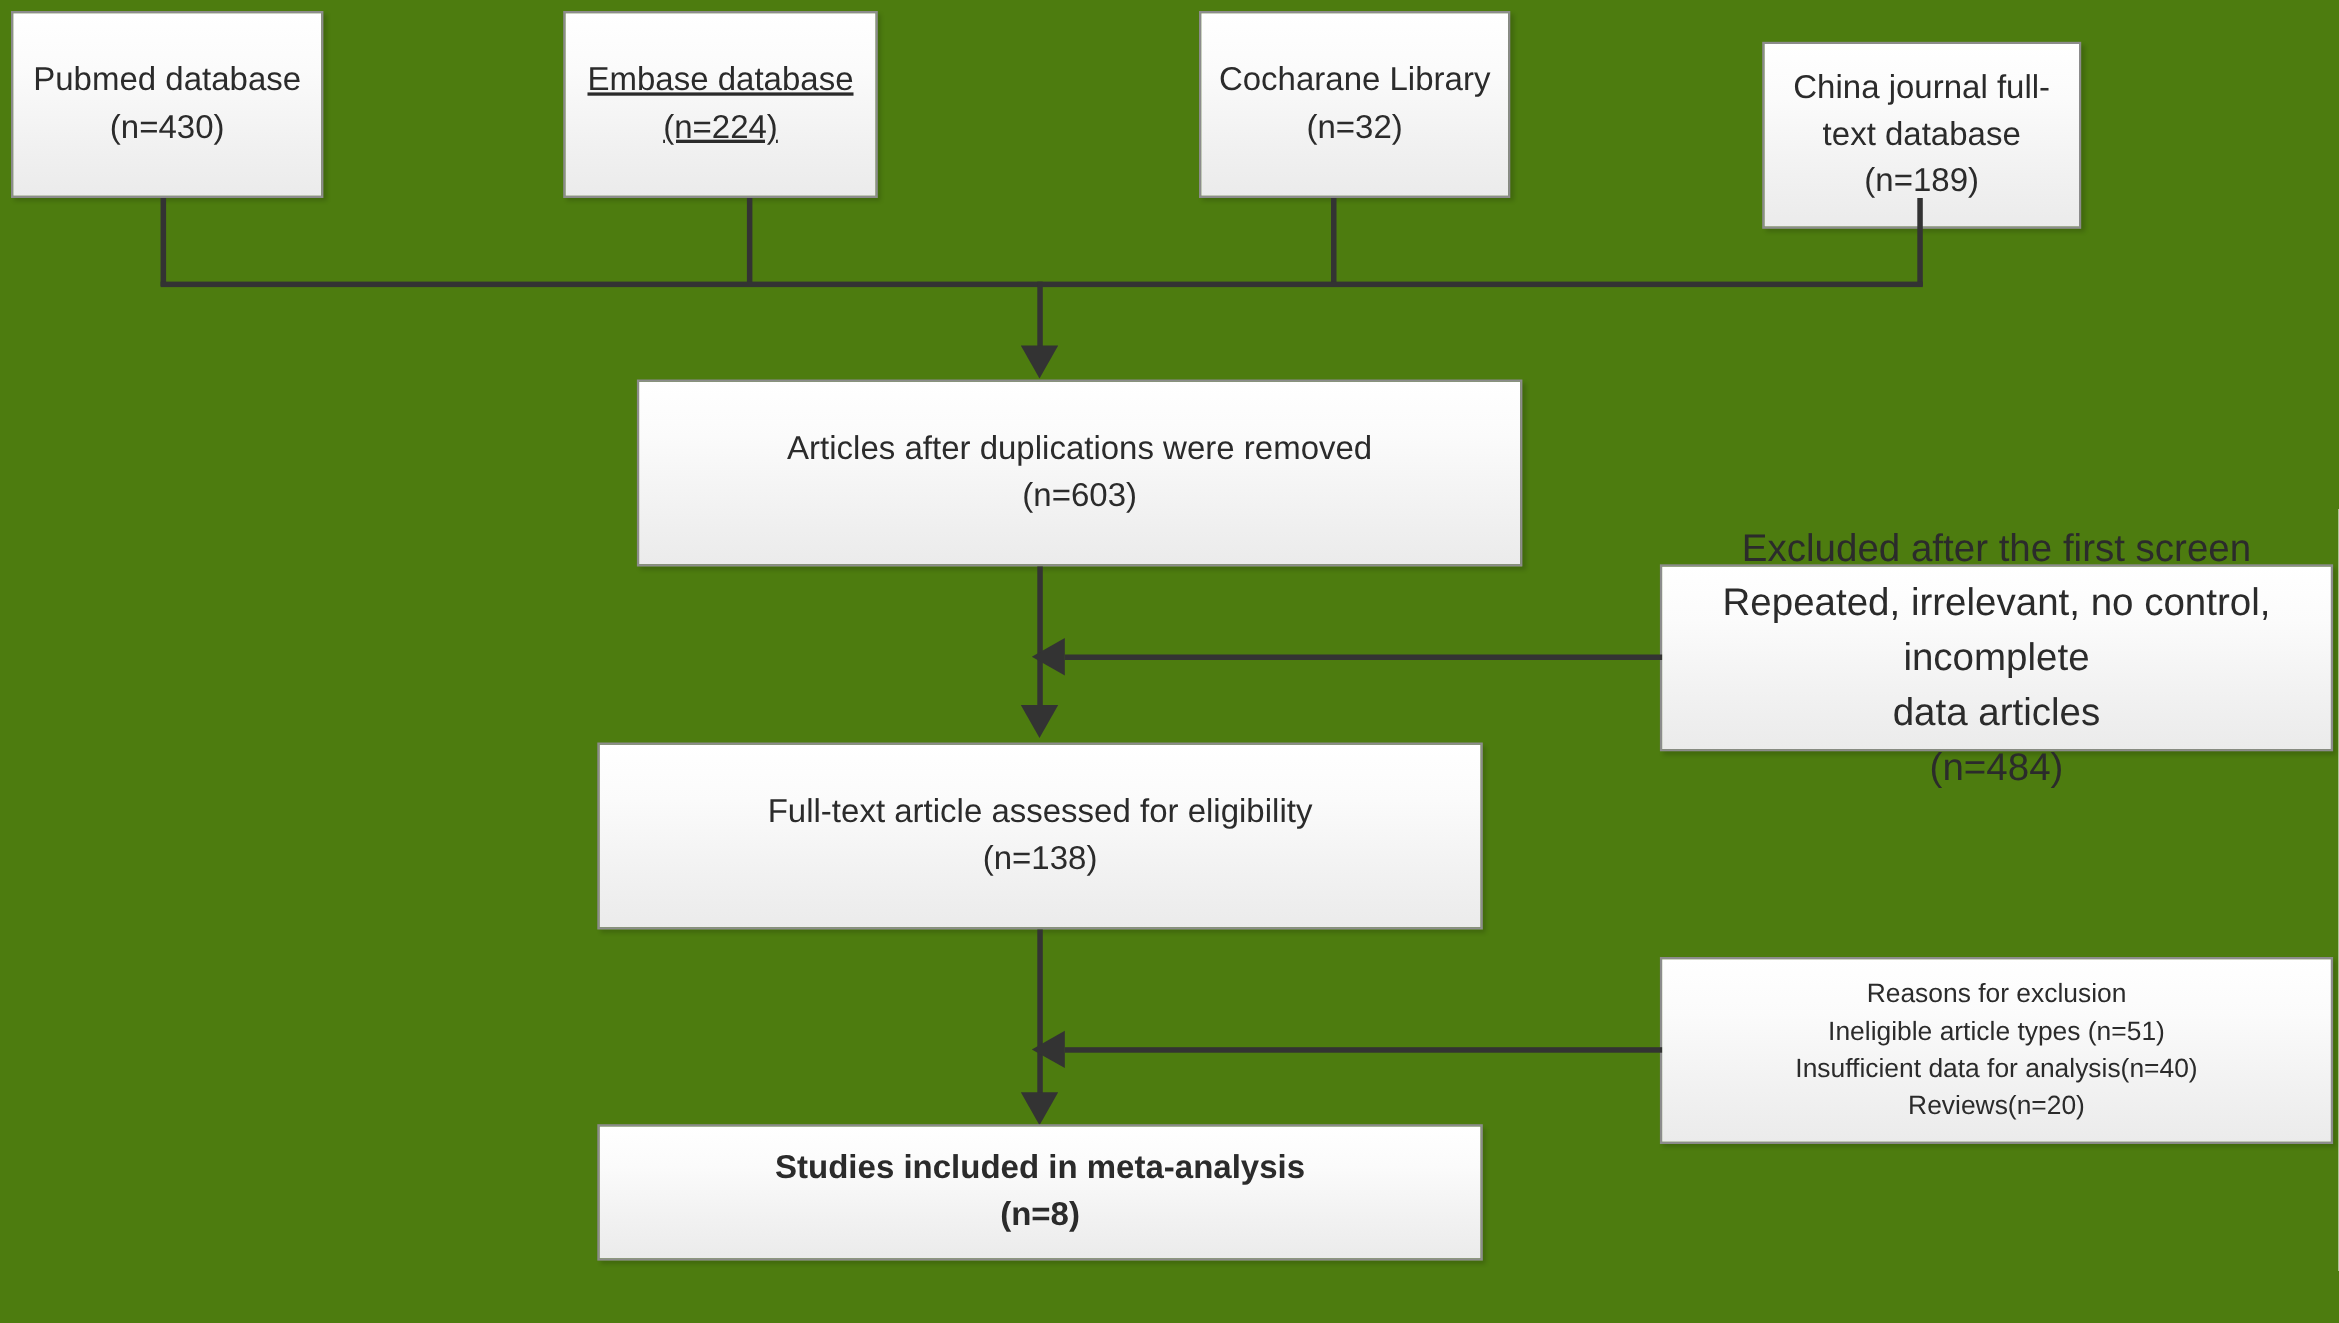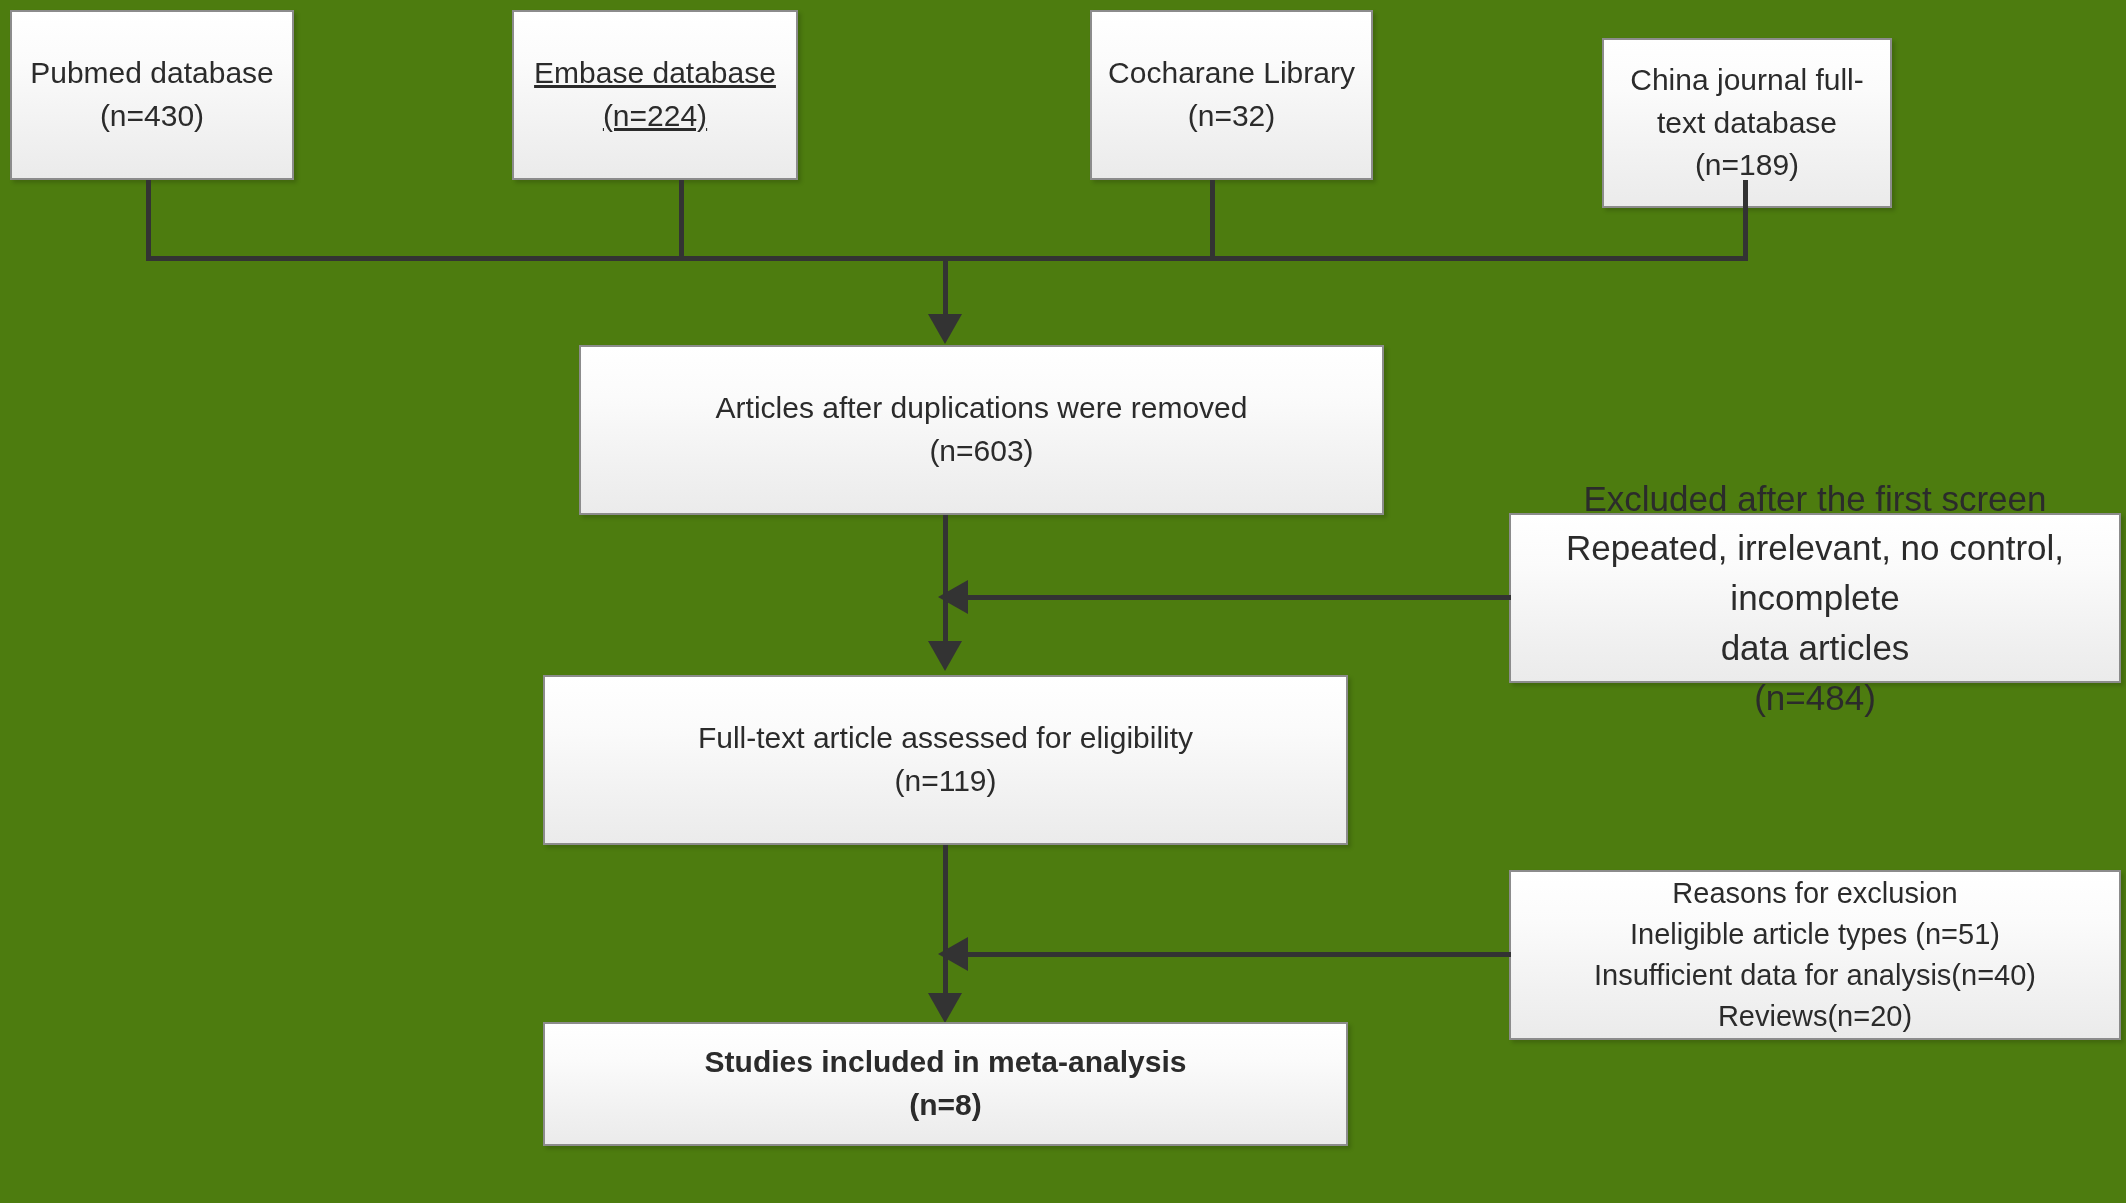--- a/index.html
+++ b/index.html
@@ -110,27 +110,27 @@
 Repeated, irrelevant, no control, incomplete
 data articles
 (n=484)</span>
   </div>
 
   <div class="conn conn-h" style="left:968px; top:595px; width:543px;"></div>
   <div class="arrow-left" style="left:938px; top:580px;"></div>
 
   <div class="node" style="left:543px; top:675px; width:805px; height:170px;">
     <span class="node-text">Full-text article assessed for eligibility
-(n=119)</span>
+(n=138)</span>
   </div>
 
   <div class="conn conn-v" style="left:943px; top:845px; height:150px;"></div>
   <div class="arrow-down" style="left:928px; top:993px;"></div>
 
-  <div class="node" style="left:1509px; top:870px; width:612px; height:170px; font-size:29px;">
+  <div class="node" style="left:1509px; top:870px; width:612px; height:170px; font-size:24px;">
     <span class="node-text">Reasons for exclusion
 Ineligible article types (n=51)
 Insufficient data for analysis(n=40)
 Reviews(n=20)</span>
   </div>
 
   <div class="conn conn-h" style="left:968px; top:952px; width:543px;"></div>
   <div class="arrow-left" style="left:938px; top:937px;"></div>
 
   <div class="node" style="left:543px; top:1022px; width:805px; height:124px;font-weight:bold;">

